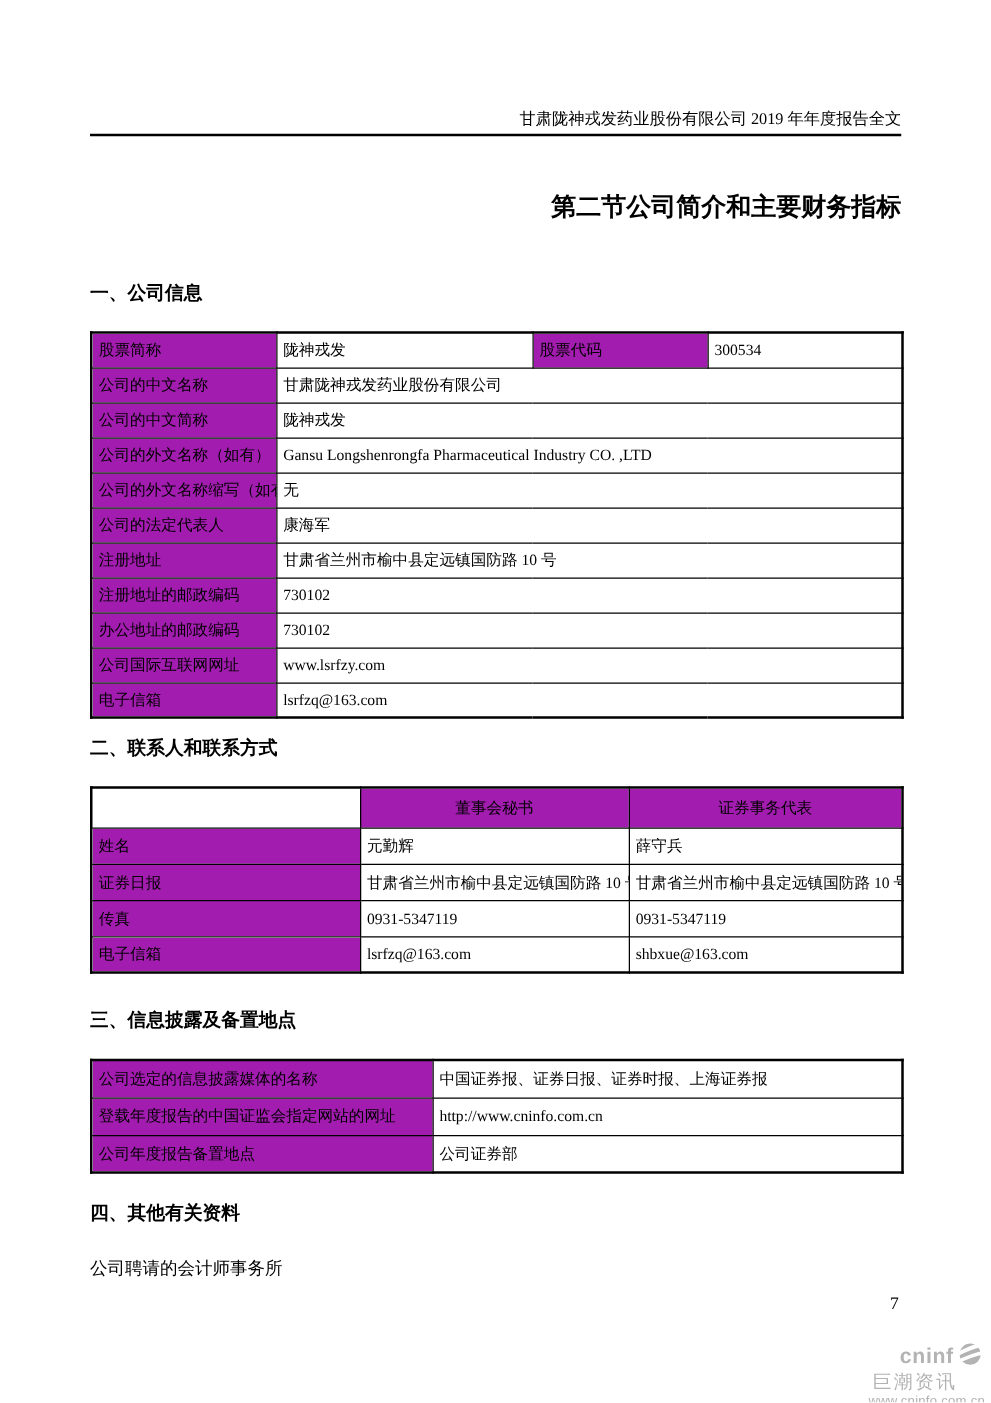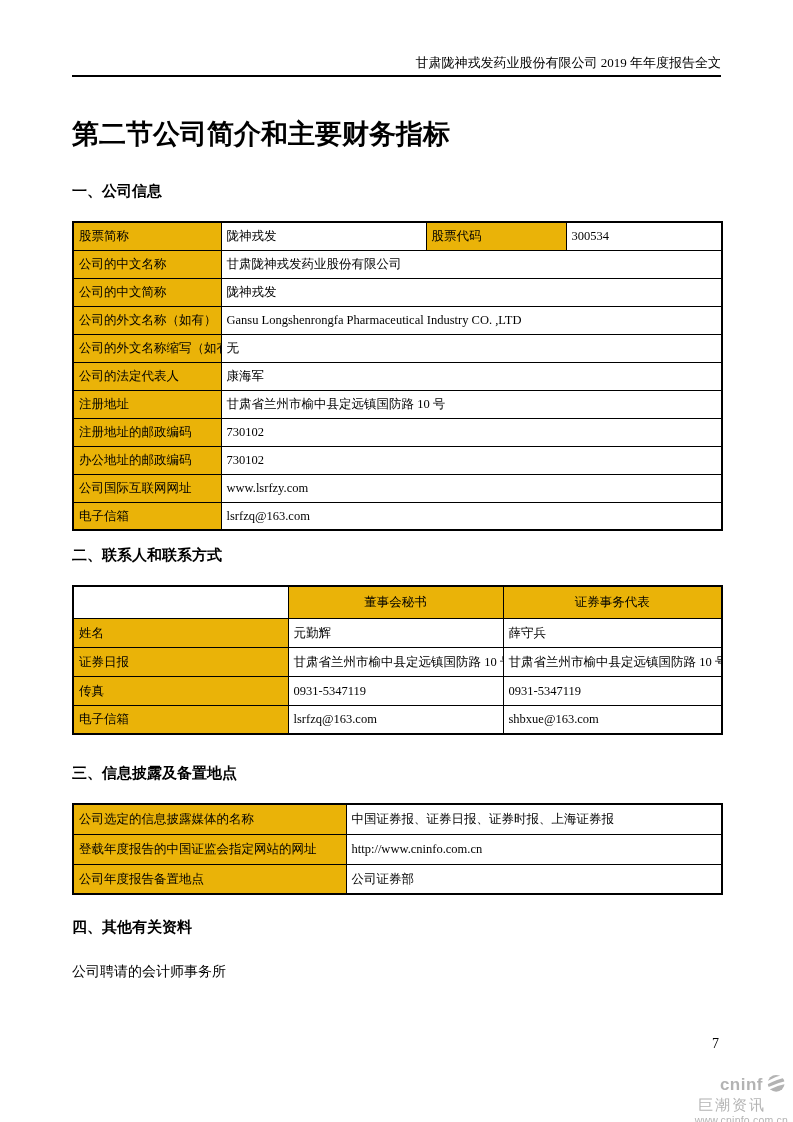--- a/index.html
+++ b/index.html
@@ -11,44 +11,44 @@
     margin: 0 auto;
     background: #ffffff;
     font-family: "Liberation Serif", "DejaVu Serif", serif;
     color: #000000;
     overflow: hidden;
   }
   .content { margin: 0 72px; }
 
   
   .doc-header {
-    padding-top: 54px;
+    padding-top: 86px;
     padding-bottom: 4px;
     border-bottom: 2px solid #000000;
     text-align: right;
     font-size: 13px;
     line-height: 17px;
   }
 
   
   .chapter-title {
     margin-top: 42px;
-    text-align: left;
-    font-size: 27px;
+    text-align: right;
+    font-size: 20px;
     font-weight: bold;
     line-height: 30px;
   }
 
   
   .sec-heading {
     font-size: 15px;
     font-weight: bold;
     line-height: 20px;
   }
-  .sec1-heading { margin-top: 32px; }
+  .sec1-heading { margin-top: 44px; }
   .sec2-heading { margin-top: 14px; }
   .sec3-heading { margin-top: 28px; }
   .sec4-heading { margin-top: 22px; }
 
   
   table.doc-table {
     border-collapse: collapse;
     table-layout: fixed;
     width: 649px;
     border: 2px solid #000000;
@@ -60,21 +60,21 @@
     line-height: 16px;
     height: 28px;
     padding: 0 5px;
     vertical-align: middle;
     overflow: hidden;
     white-space: nowrap;
   }
   table.contacts-table td { height: 29px; }
   table.contacts-table tr.col-header-row td { height: 32px; }
   table.disclosure-table td { height: 30px; }
-  td.gray { background: #eab308; }
+  td.gray { background: #a21caf; }
   td.center { text-align: center; }
 
   .sec2-table { margin-top: 16px; padding-left: 35px; }
   .sec3-table { margin-top: 18px; }
 
   .plain-note {
     margin-top: 26px;
     font-size: 14px;
     line-height: 17px;
   }

